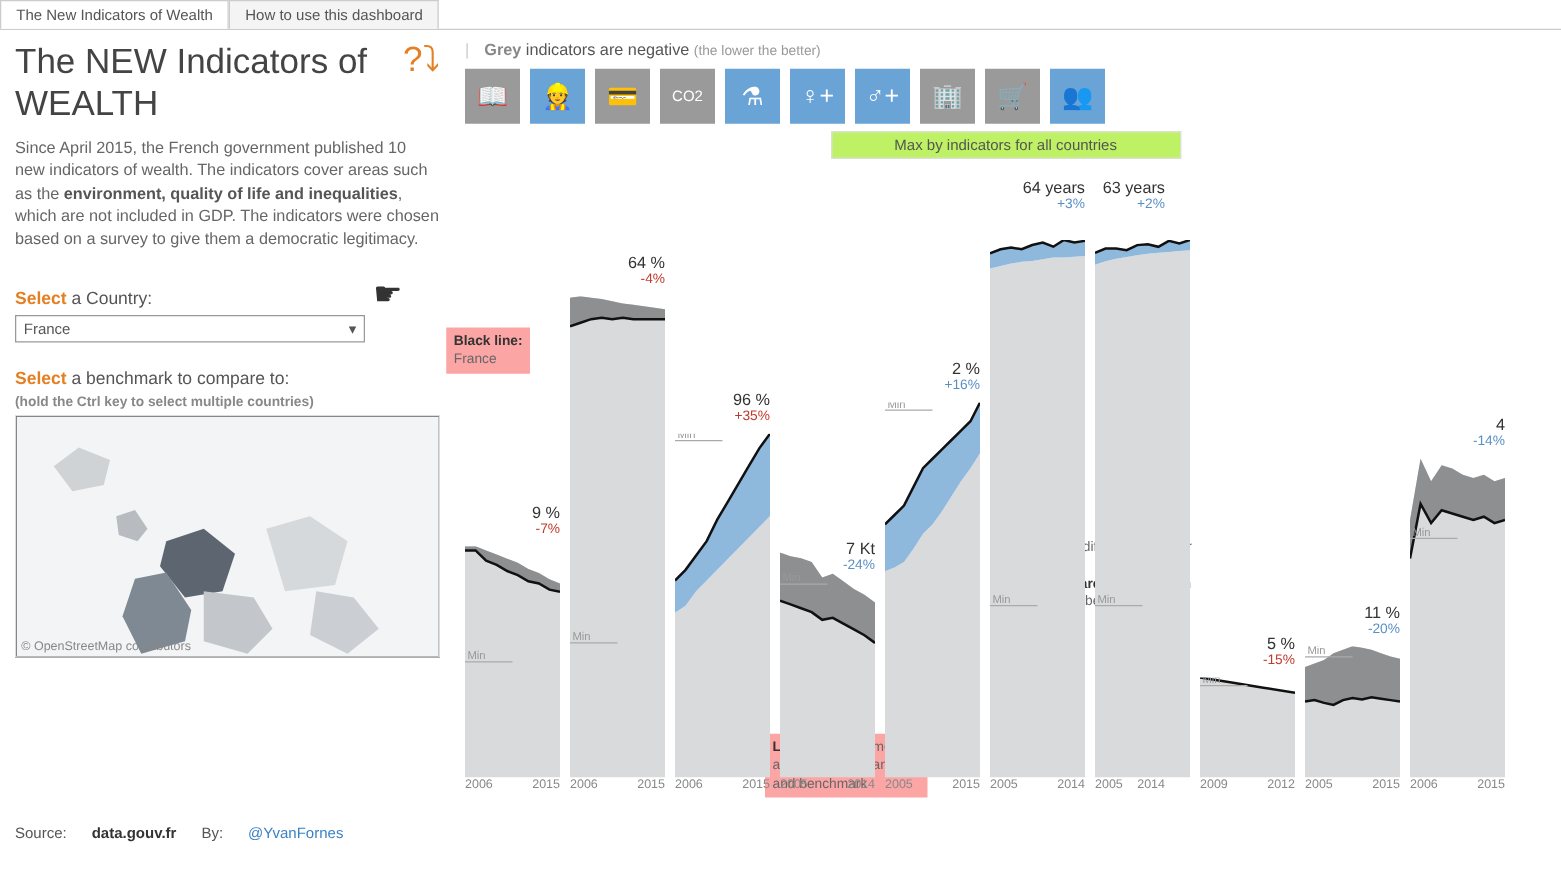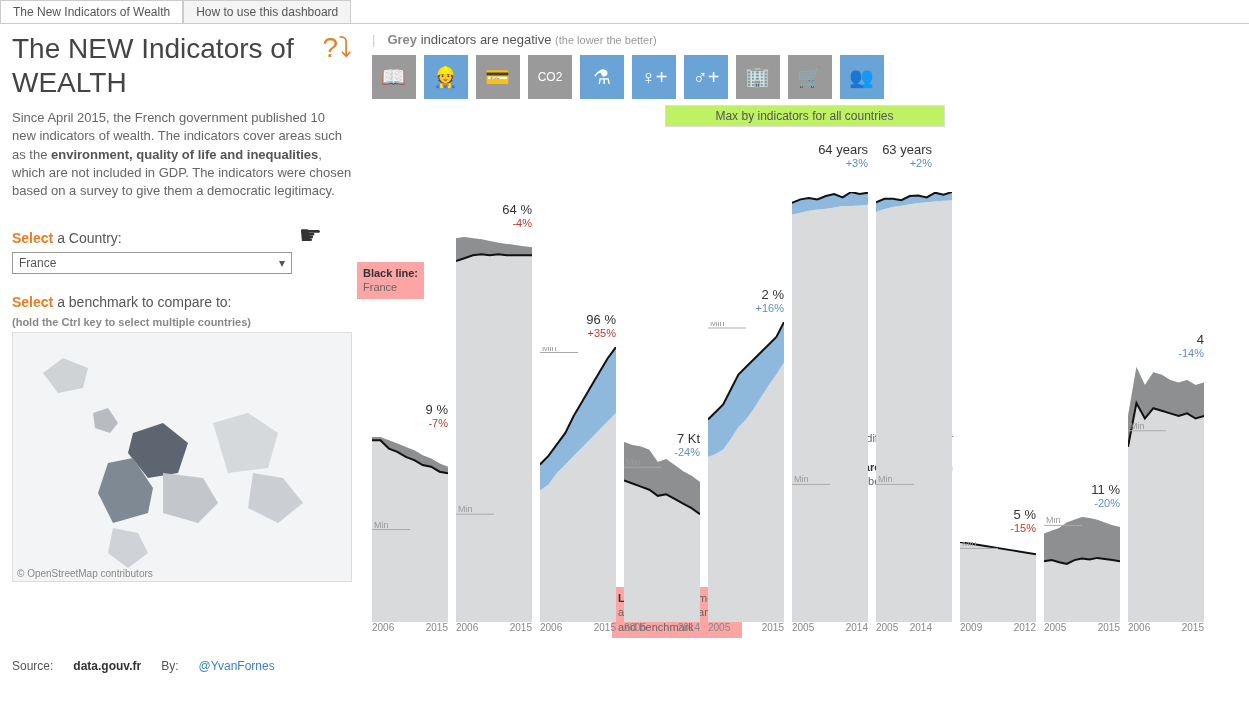--- a/index.html
+++ b/index.html
@@ -10,21 +10,21 @@
   .main { display: flex; padding: 8px 12px; }
   .left { width: 360px; padding-right: 20px; }
   .right { flex: 1; }
   h1 { font-size: 28px; font-weight: 400; color: #444; margin-bottom: 10px; line-height: 1.2; }
   .intro { font-size: 13px; color: #666; line-height: 1.4; margin-bottom: 30px; }
   .intro b { color: #555; }
   .sel-label { font-size: 14px; margin-bottom: 6px; }
   .sel-label .orange { color: #e67e22; font-weight: 600; }
   .dropdown { width: 280px; border: 1px solid #999; padding: 3px 6px; font-size: 12px; background: #fff; display: flex; justify-content: space-between; align-items: center; cursor: pointer; margin-bottom: 20px; }
   .hint { font-size: 11px; color: #888; margin-bottom: 4px; font-weight: bold; }
-  .map { width: 340px; height: 250px; border: 1px solid #ddd; background: #000000; position: relative; overflow: hidden; }
+  .map { width: 340px; height: 194px; border: 1px solid #ddd; background: #000000; position: relative; overflow: hidden; }
   .map-attr { position: absolute; bottom: 2px; left: 4px; font-size: 10px; color: #888; }
   .footer { display: flex; align-items: center; gap: 20px; padding: 4px 12px; font-size: 12px; }
   .footer .src { font-weight: 600; color: #333; }
   .footer .by { color: #3b82c4; }
   .legend-row { display: flex; align-items: center; gap: 12px; font-size: 13px; margin-bottom: 8px; }
   .legend-row .blue { color: #5a8fc4; font-weight: 600; }
   .legend-row .grey { color: #888; font-weight: 600; }
   .legend-row .small { font-size: 11px; color: #999; }
   .sep { color: #ccc; }
   .icons-row { display: flex; gap: 8px; margin: 6px 0 6px; }

